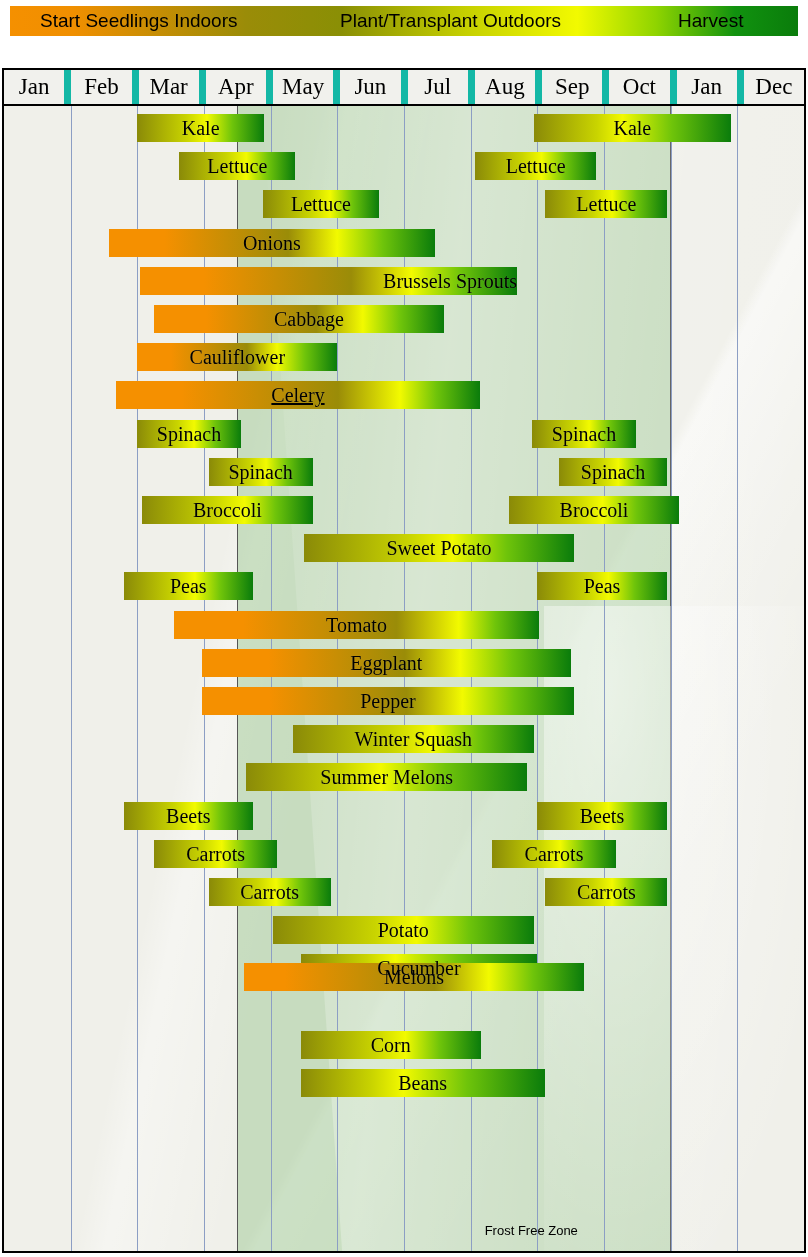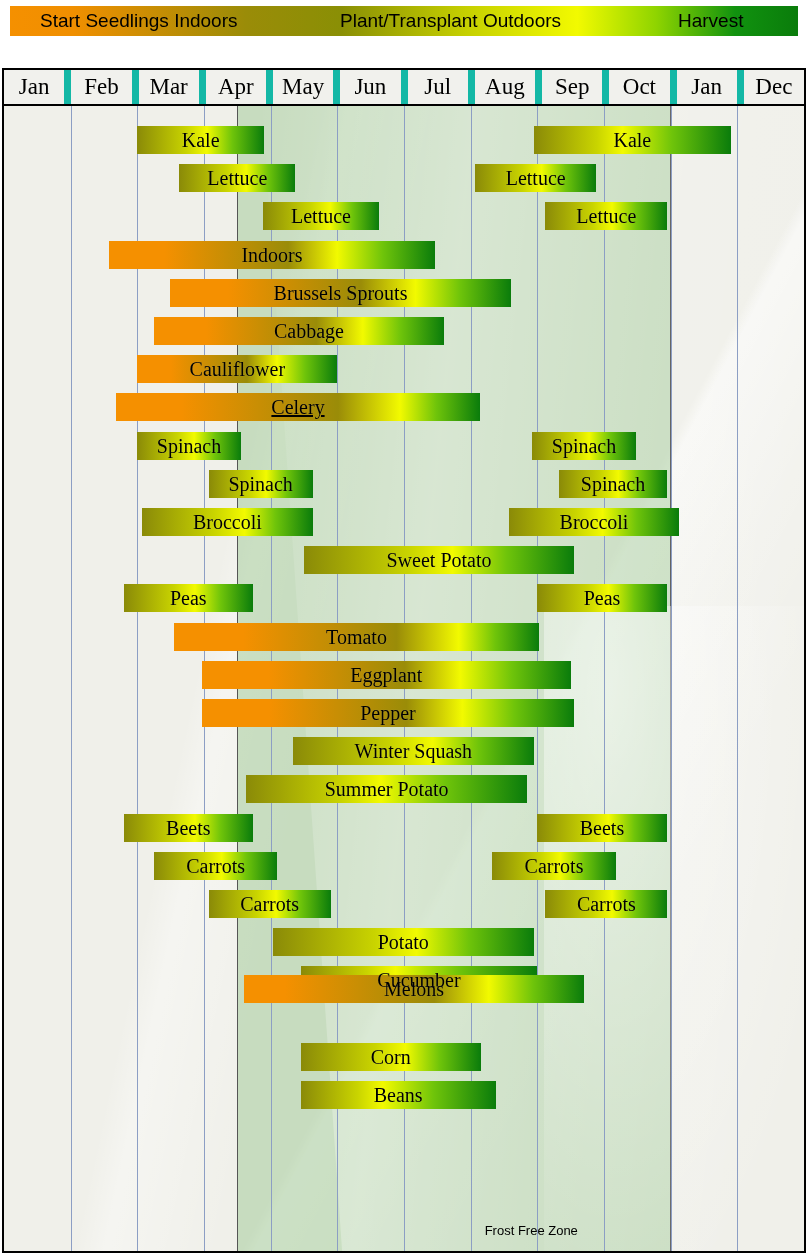--- a/index.html
+++ b/index.html
@@ -120,21 +120,20 @@
   
   .bar {
     position: absolute;
     height: 28px;
     color: #000;
     font-size: 20px;
     line-height: 28px;
     text-align: center;
     white-space: nowrap;
     overflow: visible;
-    margin-top: 12px;
   }
   .bar-label {
     position: relative;
     z-index: 2;
     text-shadow: 0 0 1px rgba(255,255,255,0.25);
   }
 
   #frost-label {
     position: absolute;
     font-family: "Liberation Sans", "DejaVu Sans", sans-serif;
@@ -184,43 +183,43 @@
         <div class="gridline" style="left: 466.667px;"></div>
         <div class="gridline" style="left: 533.333px;"></div>
         <div class="gridline" style="left: 600px;"></div>
         <div class="gridline" style="left: 666.667px;"></div>
         <div class="gridline" style="left: 733.333px;"></div>
       </div>
     <div id="bars">
         <div class="bar" style="left: 133.333px; width: 126.667px; top: 8px; background: linear-gradient(to right, rgb(138, 138, 8) 0%, rgb(201, 212, 0) 39%, rgb(242, 250, 0) 55%, rgb(111, 196, 10) 75%, rgb(10, 124, 11) 100%);"><span class="bar-label">Kale</span></div>
         <div class="bar" style="left: 175.333px; width: 116px; top: 46.2px; background: linear-gradient(to right, rgb(138, 138, 8) 0%, rgb(201, 212, 0) 41%, rgb(242, 250, 0) 58%, rgb(111, 196, 10) 77%, rgb(10, 124, 11) 100%);"><span class="bar-label">Lettuce</span></div>
         <div class="bar" style="left: 258.667px; width: 116.667px; top: 84.4px; background: linear-gradient(to right, rgb(138, 138, 8) 0%, rgb(201, 212, 0) 41%, rgb(242, 250, 0) 58%, rgb(111, 196, 10) 77%, rgb(10, 124, 11) 100%);"><span class="bar-label">Lettuce</span></div>
-        <div class="bar" style="left: 104.667px; width: 326.667px; top: 122.6px; background: linear-gradient(to right, rgb(245, 144, 0) 0%, rgb(245, 144, 0) 17%, rgb(154, 140, 8) 55%, rgb(242, 250, 0) 70%, rgb(111, 196, 10) 84%, rgb(10, 124, 11) 100%);"><span class="bar-label">Indoors</span></div>
-        <div class="bar" style="left: 166px; width: 341px; top: 160.8px; background: linear-gradient(to right, rgb(245, 144, 0) 0%, rgb(245, 144, 0) 17%, rgb(154, 140, 8) 56%, rgb(242, 250, 0) 72%, rgb(111, 196, 10) 85%, rgb(10, 124, 11) 100%);"><span class="bar-label">Brussels Sprouts</span></div>
+        <div class="bar" style="left: 104.667px; width: 326.667px; top: 122.6px; background: linear-gradient(to right, rgb(245, 144, 0) 0%, rgb(245, 144, 0) 17%, rgb(154, 140, 8) 55%, rgb(242, 250, 0) 70%, rgb(111, 196, 10) 84%, rgb(10, 124, 11) 100%);"><span class="bar-label">Onions</span></div>
+        <div class="bar" style="left: 136px; width: 377px; top: 160.8px; background: linear-gradient(to right, rgb(245, 144, 0) 0%, rgb(245, 144, 0) 17%, rgb(154, 140, 8) 56%, rgb(242, 250, 0) 72%, rgb(111, 196, 10) 85%, rgb(10, 124, 11) 100%); text-align: right;"><span class="bar-label">Brussels Sprouts</span></div>
         <div class="bar" style="left: 150px; width: 290px; top: 199px; background: linear-gradient(to right, rgb(245, 144, 0) 0%, rgb(245, 144, 0) 18%, rgb(154, 140, 8) 56%, rgb(242, 250, 0) 72%, rgb(111, 196, 10) 85%, rgb(10, 124, 11) 100%); padding-left: 20px;"><span class="bar-label">Cabbage</span></div>
         <div class="bar" style="left: 133.333px; width: 200px; top: 237.2px; background: linear-gradient(to right, rgb(245, 144, 0) 0%, rgb(245, 144, 0) 17%, rgb(154, 140, 8) 55%, rgb(242, 250, 0) 70%, rgb(111, 196, 10) 84%, rgb(10, 124, 11) 100%);"><span class="bar-label">Cauliflower</span></div>
         <div class="bar" style="left: 112px; width: 364px; top: 275.4px; background: linear-gradient(to right, rgb(245, 144, 0) 0%, rgb(245, 144, 0) 18%, rgb(154, 140, 8) 61%, rgb(242, 250, 0) 78%, rgb(111, 196, 10) 88%, rgb(10, 124, 11) 100%); text-decoration: underline;"><span class="bar-label">Celery</span></div>
         <div class="bar" style="left: 133.333px; width: 103.333px; top: 313.6px; background: linear-gradient(to right, rgb(138, 138, 8) 0%, rgb(201, 212, 0) 39%, rgb(242, 250, 0) 55%, rgb(111, 196, 10) 75%, rgb(10, 124, 11) 100%);"><span class="bar-label">Spinach</span></div>
         <div class="bar" style="left: 204.667px; width: 104px; top: 351.8px; background: linear-gradient(to right, rgb(138, 138, 8) 0%, rgb(201, 212, 0) 39%, rgb(242, 250, 0) 55%, rgb(111, 196, 10) 75%, rgb(10, 124, 11) 100%);"><span class="bar-label">Spinach</span></div>
         <div class="bar" style="left: 138px; width: 170.667px; top: 390px; background: linear-gradient(to right, rgb(138, 138, 8) 0%, rgb(201, 212, 0) 42%, rgb(242, 250, 0) 60%, rgb(111, 196, 10) 78%, rgb(10, 124, 11) 100%);"><span class="bar-label">Broccoli</span></div>
         <div class="bar" style="left: 300px; width: 270px; top: 428.2px; background: linear-gradient(to right, rgb(138, 138, 8) 0%, rgb(201, 212, 0) 39%, rgb(242, 250, 0) 55%, rgb(111, 196, 10) 75%, rgb(10, 124, 11) 100%);"><span class="bar-label">Sweet Potato</span></div>
         <div class="bar" style="left: 120px; width: 128.667px; top: 466.4px; background: linear-gradient(to right, rgb(138, 138, 8) 0%, rgb(201, 212, 0) 39%, rgb(242, 250, 0) 55%, rgb(111, 196, 10) 75%, rgb(10, 124, 11) 100%);"><span class="bar-label">Peas</span></div>
         <div class="bar" style="left: 170px; width: 365px; top: 504.6px; background: linear-gradient(to right, rgb(245, 144, 0) 0%, rgb(245, 144, 0) 19%, rgb(154, 140, 8) 61%, rgb(242, 250, 0) 78%, rgb(111, 196, 10) 88%, rgb(10, 124, 11) 100%);"><span class="bar-label">Tomato</span></div>
         <div class="bar" style="left: 198px; width: 368.667px; top: 542.8px; background: linear-gradient(to right, rgb(245, 144, 0) 0%, rgb(245, 144, 0) 18%, rgb(154, 140, 8) 55%, rgb(242, 250, 0) 70%, rgb(111, 196, 10) 84%, rgb(10, 124, 11) 100%);"><span class="bar-label">Eggplant</span></div>
         <div class="bar" style="left: 198px; width: 372px; top: 581px; background: linear-gradient(to right, rgb(245, 144, 0) 0%, rgb(245, 144, 0) 18%, rgb(154, 140, 8) 55%, rgb(242, 250, 0) 70%, rgb(111, 196, 10) 84%, rgb(10, 124, 11) 100%);"><span class="bar-label">Pepper</span></div>
         <div class="bar" style="left: 288.667px; width: 241.333px; top: 619.2px; background: linear-gradient(to right, rgb(138, 138, 8) 0%, rgb(201, 212, 0) 41%, rgb(242, 250, 0) 58%, rgb(111, 196, 10) 77%, rgb(10, 124, 11) 100%);"><span class="bar-label">Winter Squash</span></div>
-        <div class="bar" style="left: 242px; width: 281.333px; top: 657.4px; background: linear-gradient(to right, rgb(138, 138, 8) 0%, rgb(201, 212, 0) 34%, rgb(242, 250, 0) 48%, rgb(111, 196, 10) 71%, rgb(10, 124, 11) 100%);"><span class="bar-label">Summer Potato</span></div>
+        <div class="bar" style="left: 242px; width: 281.333px; top: 657.4px; background: linear-gradient(to right, rgb(138, 138, 8) 0%, rgb(201, 212, 0) 34%, rgb(242, 250, 0) 48%, rgb(111, 196, 10) 71%, rgb(10, 124, 11) 100%);"><span class="bar-label">Summer Melons</span></div>
         <div class="bar" style="left: 120px; width: 128.667px; top: 695.6px; background: linear-gradient(to right, rgb(138, 138, 8) 0%, rgb(201, 212, 0) 39%, rgb(242, 250, 0) 55%, rgb(111, 196, 10) 75%, rgb(10, 124, 11) 100%);"><span class="bar-label">Beets</span></div>
         <div class="bar" style="left: 150px; width: 123.333px; top: 733.8px; background: linear-gradient(to right, rgb(138, 138, 8) 0%, rgb(201, 212, 0) 39%, rgb(242, 250, 0) 55%, rgb(111, 196, 10) 75%, rgb(10, 124, 11) 100%);"><span class="bar-label">Carrots</span></div>
         <div class="bar" style="left: 204.667px; width: 122px; top: 772px; background: linear-gradient(to right, rgb(138, 138, 8) 0%, rgb(201, 212, 0) 39%, rgb(242, 250, 0) 55%, rgb(111, 196, 10) 75%, rgb(10, 124, 11) 100%);"><span class="bar-label">Carrots</span></div>
         <div class="bar" style="left: 268.667px; width: 261.333px; top: 810.2px; background: linear-gradient(to right, rgb(138, 138, 8) 0%, rgb(201, 212, 0) 39%, rgb(242, 250, 0) 55%, rgb(111, 196, 10) 75%, rgb(10, 124, 11) 100%);"><span class="bar-label">Potato</span></div>
         <div class="bar" style="left: 296.667px; width: 236.667px; top: 848.4px; background: linear-gradient(to right, rgb(138, 138, 8) 0%, rgb(201, 212, 0) 28%, rgb(242, 250, 0) 40%, rgb(111, 196, 10) 67%, rgb(10, 124, 11) 100%);"><span class="bar-label">Cucumber</span></div>
         <div class="bar" style="left: 240px; width: 340px; top: 857px; background: linear-gradient(to right, rgb(245, 144, 0) 0%, rgb(245, 144, 0) 12%, rgb(154, 140, 8) 56%, rgb(242, 250, 0) 72%, rgb(111, 196, 10) 85%, rgb(10, 124, 11) 100%);"><span class="bar-label">Melons</span></div>
         <div class="bar" style="left: 296.667px; width: 180px; top: 924.8px; background: linear-gradient(to right, rgb(138, 138, 8) 0%, rgb(201, 212, 0) 41%, rgb(242, 250, 0) 58%, rgb(111, 196, 10) 77%, rgb(10, 124, 11) 100%);"><span class="bar-label">Corn</span></div>
-        <div class="bar" style="left: 296.667px; width: 195px; top: 963px; background: linear-gradient(to right, rgb(138, 138, 8) 0%, rgb(201, 212, 0) 29%, rgb(242, 250, 0) 42%, rgb(111, 196, 10) 68%, rgb(10, 124, 11) 100%);"><span class="bar-label">Beans</span></div>
+        <div class="bar" style="left: 296.667px; width: 244px; top: 963px; background: linear-gradient(to right, rgb(138, 138, 8) 0%, rgb(201, 212, 0) 29%, rgb(242, 250, 0) 42%, rgb(111, 196, 10) 68%, rgb(10, 124, 11) 100%);"><span class="bar-label">Beans</span></div>
         <div class="bar" style="left: 530px; width: 196.667px; top: 8px; background: linear-gradient(to right, rgb(138, 138, 8) 0%, rgb(201, 212, 0) 32%, rgb(242, 250, 0) 45%, rgb(111, 196, 10) 70%, rgb(10, 124, 11) 100%);"><span class="bar-label">Kale</span></div>
         <div class="bar" style="left: 471.333px; width: 120.667px; top: 46.2px; background: linear-gradient(to right, rgb(138, 138, 8) 0%, rgb(201, 212, 0) 39%, rgb(242, 250, 0) 55%, rgb(111, 196, 10) 75%, rgb(10, 124, 11) 100%);"><span class="bar-label">Lettuce</span></div>
         <div class="bar" style="left: 541.333px; width: 122px; top: 84.4px; background: linear-gradient(to right, rgb(138, 138, 8) 0%, rgb(201, 212, 0) 39%, rgb(242, 250, 0) 55%, rgb(111, 196, 10) 75%, rgb(10, 124, 11) 100%);"><span class="bar-label">Lettuce</span></div>
         <div class="bar" style="left: 528px; width: 104px; top: 313.6px; background: linear-gradient(to right, rgb(138, 138, 8) 0%, rgb(201, 212, 0) 39%, rgb(242, 250, 0) 55%, rgb(111, 196, 10) 75%, rgb(10, 124, 11) 100%);"><span class="bar-label">Spinach</span></div>
         <div class="bar" style="left: 554.667px; width: 108.667px; top: 351.8px; background: linear-gradient(to right, rgb(138, 138, 8) 0%, rgb(201, 212, 0) 39%, rgb(242, 250, 0) 55%, rgb(111, 196, 10) 75%, rgb(10, 124, 11) 100%);"><span class="bar-label">Spinach</span></div>
         <div class="bar" style="left: 505.333px; width: 169.333px; top: 390px; background: linear-gradient(to right, rgb(138, 138, 8) 0%, rgb(201, 212, 0) 39%, rgb(242, 250, 0) 55%, rgb(111, 196, 10) 75%, rgb(10, 124, 11) 100%);"><span class="bar-label">Broccoli</span></div>
         <div class="bar" style="left: 532.667px; width: 130.667px; top: 466.4px; background: linear-gradient(to right, rgb(138, 138, 8) 0%, rgb(201, 212, 0) 39%, rgb(242, 250, 0) 55%, rgb(111, 196, 10) 75%, rgb(10, 124, 11) 100%);"><span class="bar-label">Peas</span></div>
         <div class="bar" style="left: 532.667px; width: 130.667px; top: 695.6px; background: linear-gradient(to right, rgb(138, 138, 8) 0%, rgb(201, 212, 0) 39%, rgb(242, 250, 0) 55%, rgb(111, 196, 10) 75%, rgb(10, 124, 11) 100%);"><span class="bar-label">Beets</span></div>
         <div class="bar" style="left: 488px; width: 124px; top: 733.8px; background: linear-gradient(to right, rgb(138, 138, 8) 0%, rgb(201, 212, 0) 39%, rgb(242, 250, 0) 55%, rgb(111, 196, 10) 75%, rgb(10, 124, 11) 100%);"><span class="bar-label">Carrots</span></div>
         <div class="bar" style="left: 541.333px; width: 122px; top: 772px; background: linear-gradient(to right, rgb(138, 138, 8) 0%, rgb(201, 212, 0) 39%, rgb(242, 250, 0) 55%, rgb(111, 196, 10) 75%, rgb(10, 124, 11) 100%);"><span class="bar-label">Carrots</span></div>

